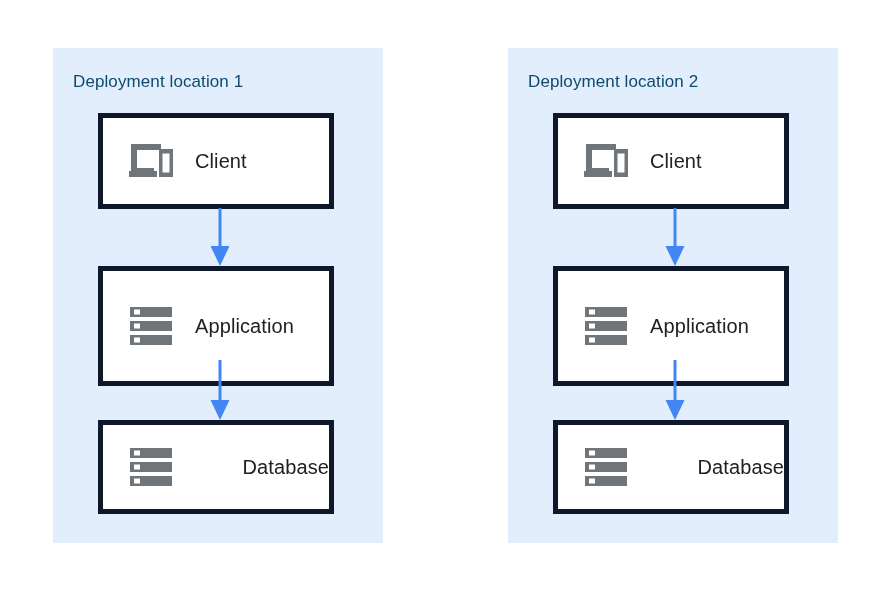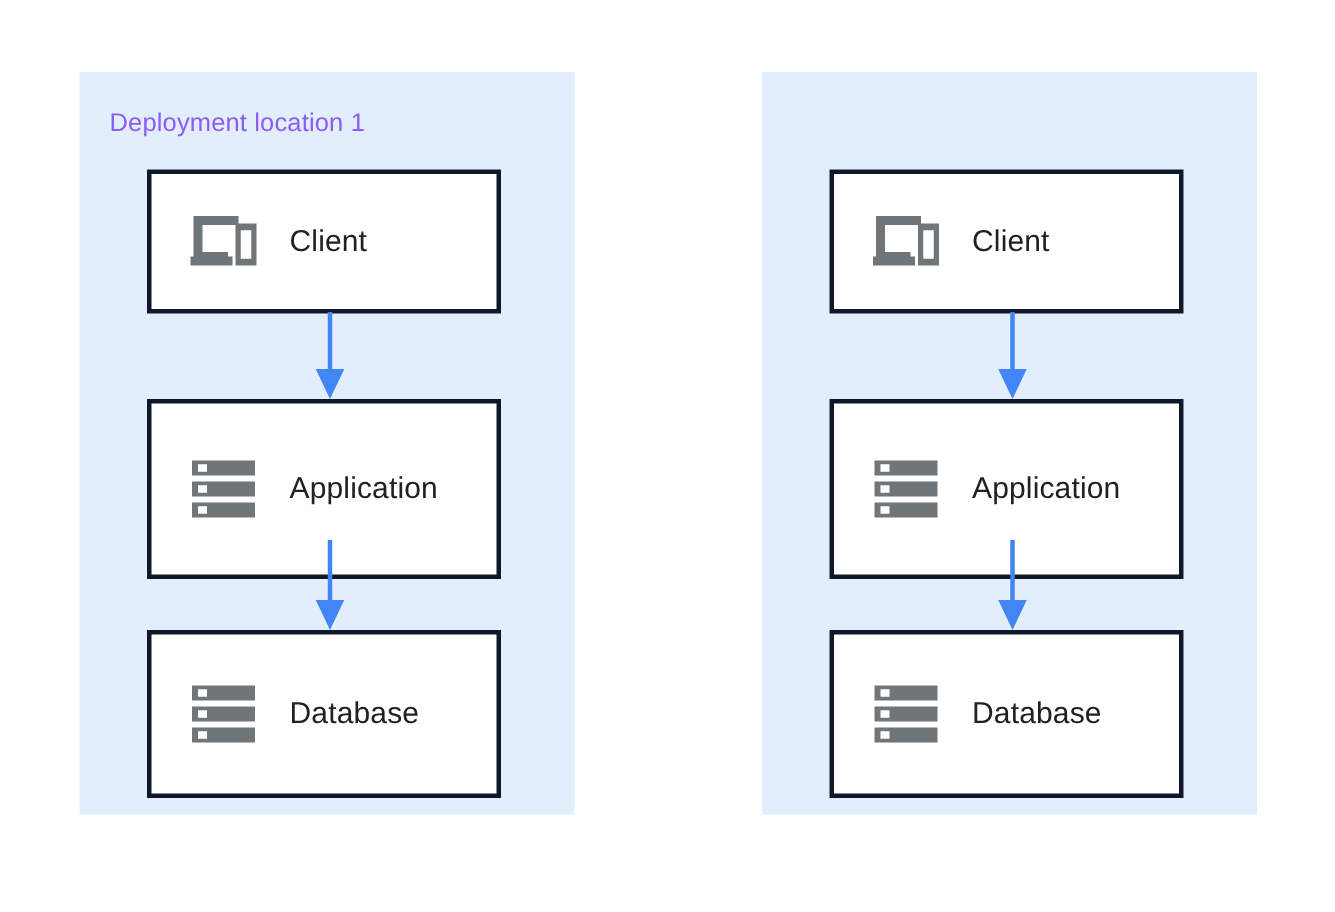--- a/index.html
+++ b/index.html
@@ -30,39 +30,39 @@
     box-sizing: border-box;
   }
   #panel-0 { left: 53px; }
   #panel-1 { left: 508px; }
 
   .panel-title {
     position: absolute;
     left: 20px;
     top: 24px;
     font-size: 17px;
-    color: #8b5cf6;
+    color: #0c4a6e;
     letter-spacing: 0.1px;
     white-space: nowrap;
   }
 
   .node-card {
     position: absolute;
     left: 45px;
     width: 236px;
     background: #ffffff;
-    border: 3px solid #0f172a;
+    border: 5px solid #0f172a;
     box-sizing: border-box;
     display: flex;
     align-items: center;
     justify-content: flex-start;
   }
   .node-card.row-0 { top: 65px;  height: 96px; }
   .node-card.row-1 { top: 218px; height: 120px; }
-  .node-card.row-2 { top: 372px; height: 112px; }
+  .node-card.row-2 { top: 372px; height: 94px; justify-content: space-between; }
 
   .node-icon {
     flex: 0 0 auto;
     width: 54px;
     height: 48px;
     margin-left: 22px;
     display: flex;
     align-items: center;
     justify-content: center;
   }
@@ -144,20 +144,21 @@
           <rect x="5" y="18.5" width="6" height="5" fill="#ffffff"></rect>
           <rect x="1" y="30" width="42" height="10" fill="#70757a"></rect>
           <rect x="5" y="32.5" width="6" height="5" fill="#ffffff"></rect>
         </svg>
       </span>
       <span class="node-label">Database</span>
     </div>
   </div>
 
   <div class="panel" id="panel-1">
+    <div class="panel-title">Deployment location 2</div>
 
     <div class="node-card row-0">
       <span class="node-icon">
         <svg width="48" height="40" viewBox="0 0 48 40" aria-hidden="true">
           <path d="M3 3 H33 V9 H9 V27 H26 V33 H3 Z" fill="#70757a"></path>
           <rect x="1" y="30" width="28" height="6" fill="#70757a"></rect>
           <path d="M31 8 H45 V36 H31 Z M34.5 12.5 H41.5 V31.5 H34.5 Z" fill="#70757a" fill-rule="evenodd"></path>
         </svg>
       </span>
       <span class="node-label">Client</span>

